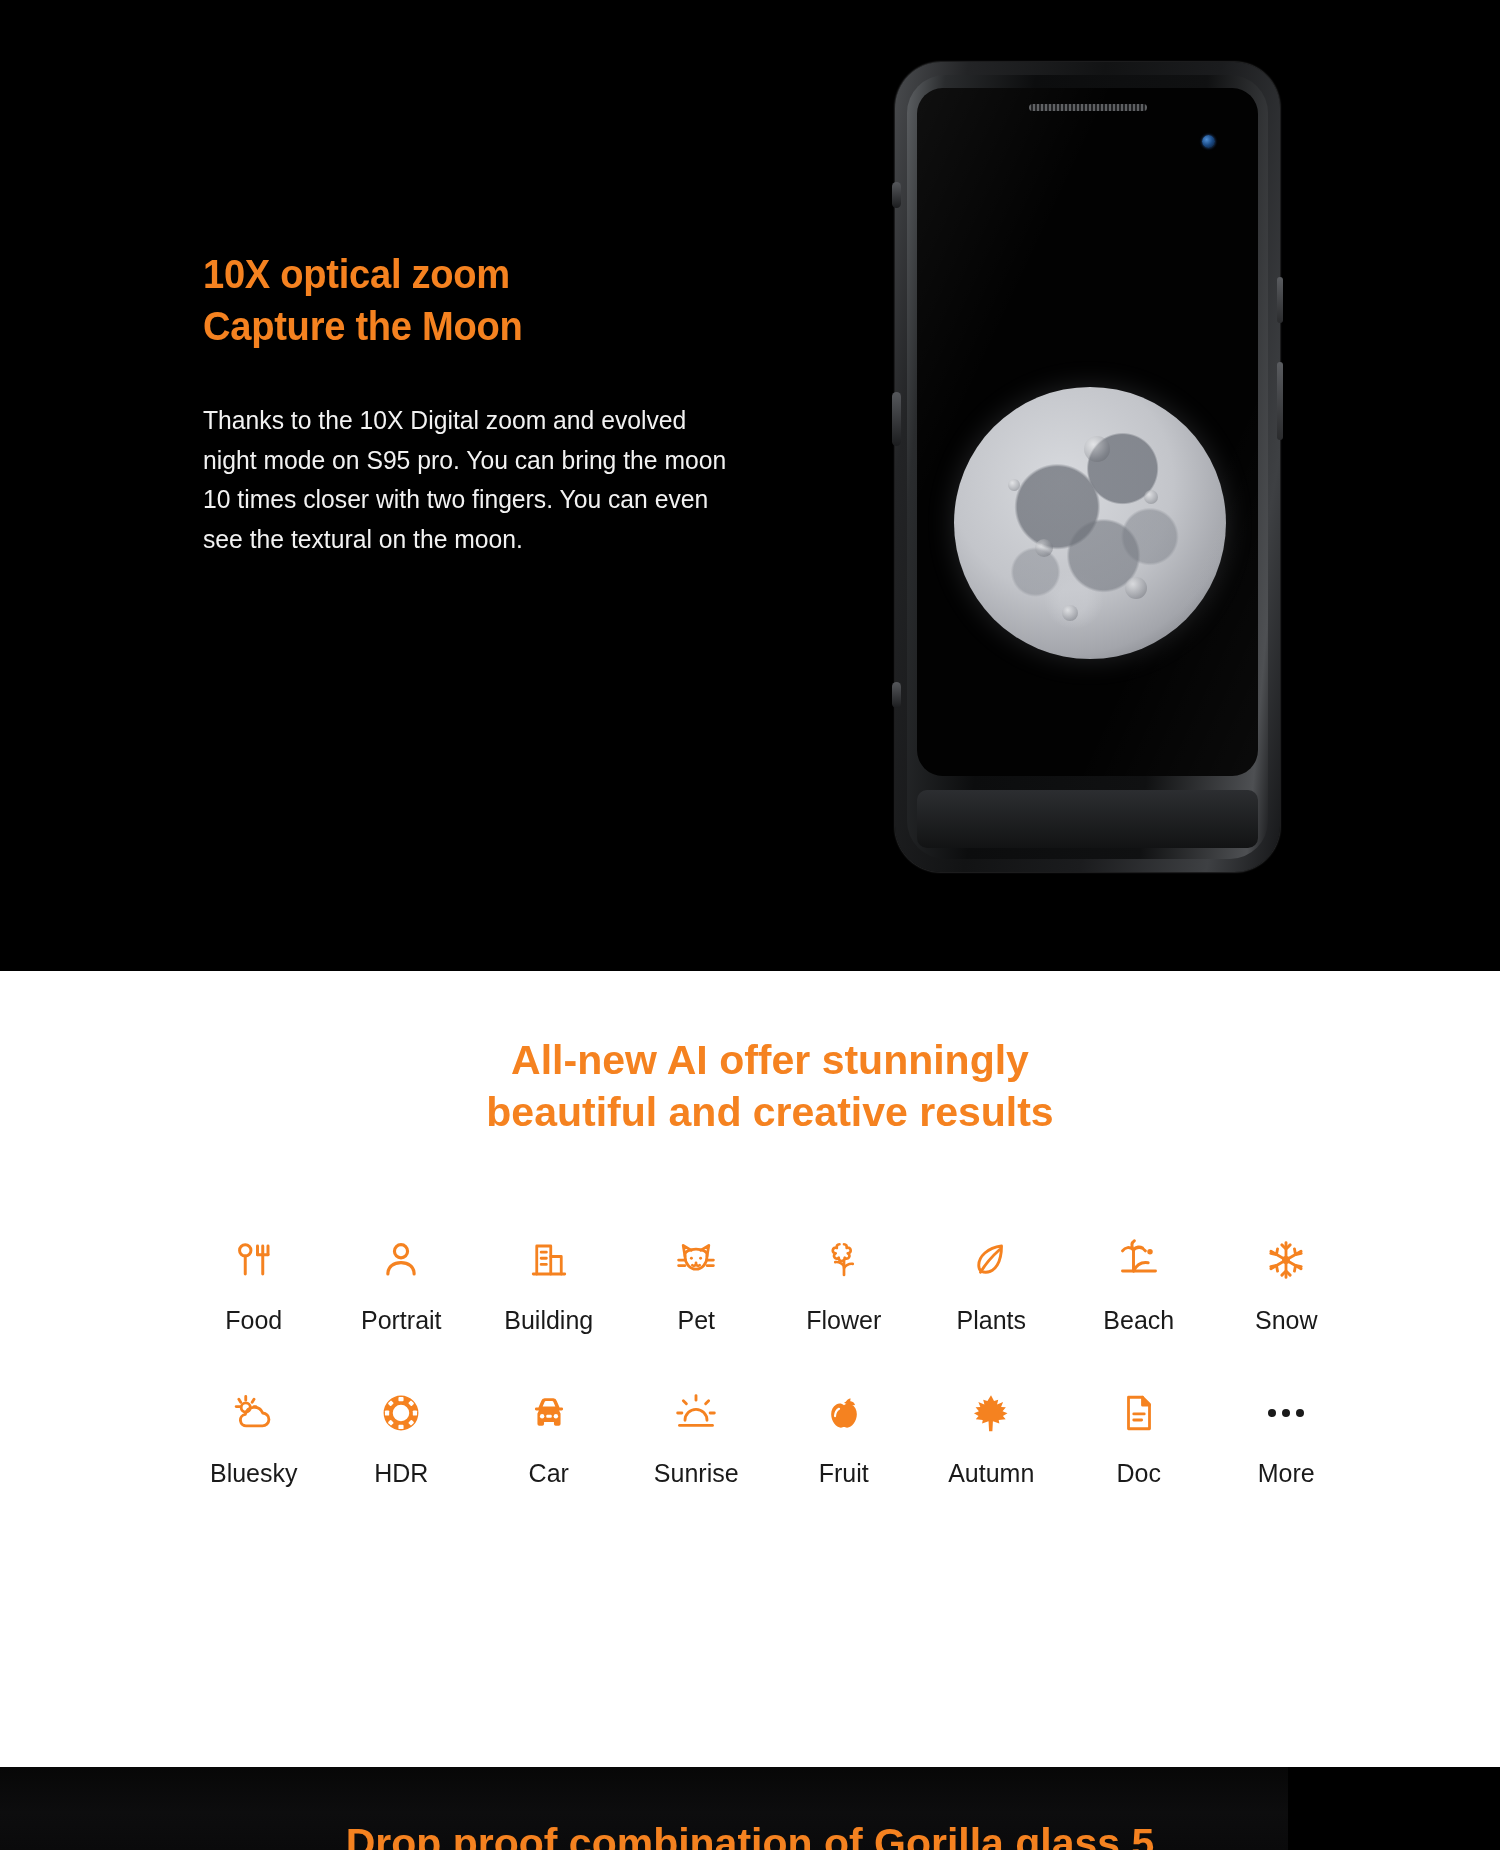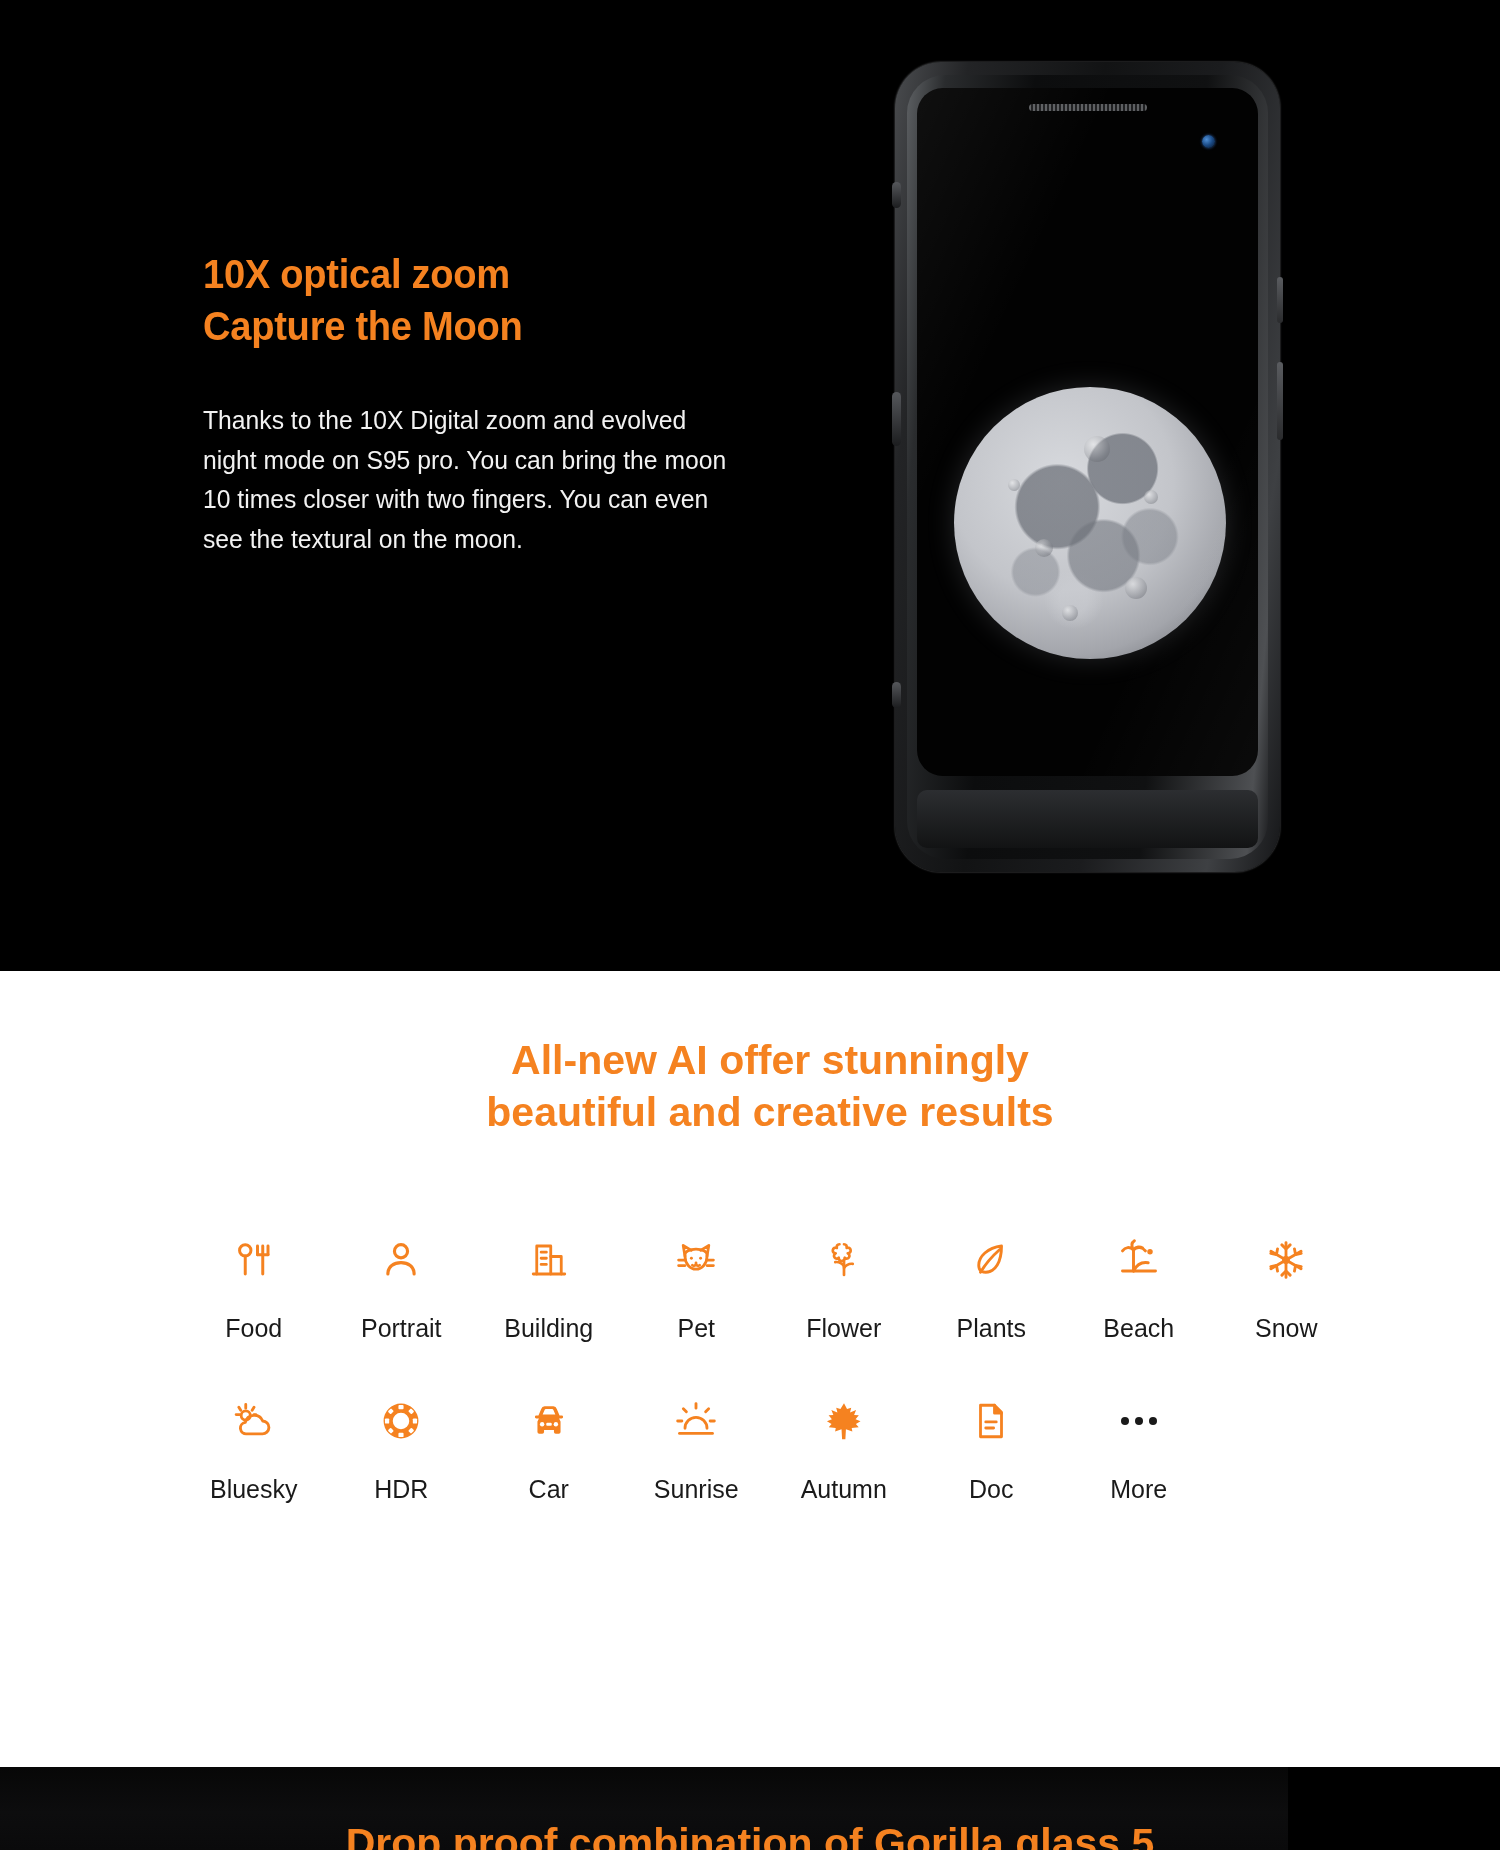--- a/index.html
+++ b/index.html
@@ -117,21 +117,21 @@
     display:grid; grid-template-columns:repeat(8,1fr); row-gap:50px;
   }
   .ai-item {
     display:flex; flex-direction:column; align-items:center;
   }
   .ai-icon {
     width:56px; height:56px; display:flex; align-items:center; justify-content:center;
   }
   .ai-icon svg { display:block; }
   .ai-label {
-    margin-top:26px; font-size:25px; color:#1a1a1a; white-space:nowrap;
+    margin-top:18px; font-size:25px; color:#1a1a1a; white-space:nowrap;
     font-family:"Liberation Sans Narrow","Liberation Sans",sans-serif;
   }
   .dots { display:flex; gap:6px; align-items:center; }
   .dots i { width:8px; height:8px; border-radius:50%; background:#1a1a1a; display:block; }
 
   
   .sec-drop {
     position:absolute; left:0; top:1767px; width:1288px; height:83px;
     background:linear-gradient(180deg,#070707 0%,#0d0d0e 55%,#0a0a0b 100%);
     overflow:hidden;
@@ -336,20 +336,31 @@
         <span class="ai-icon">
           <svg width="44" height="44" viewBox="0 0 48 48" fill="none" stroke="#F58220" stroke-width="3.1" stroke-linecap="round" stroke-linejoin="round">
             <path d="M24 5v5M10.2 10.6l3.3 3.3M37.8 10.6l-3.3 3.3M4 24h4.6M39.4 24H44"></path>
             <path d="M12 32a12 12 0 0 1 24 0"></path>
             <path d="M6 37.5h36"></path>
           </svg>
         </span>
         <span class="ai-label">Sunrise</span>
       </div>
 
+      <div class="ai-item">
+        <span class="ai-icon">
+          <svg width="44" height="44" viewBox="0 0 48 48">
+            <path d="M24 13c2.5-2 6-2.6 9-1.4 1.6.7 2.6 2 3 3.6-3 .7-6 .2-8-1.3" fill="#F58220"></path>
+            <path d="M25.6 13.5c.6-3 2.6-5 5.4-5.6.4 2.6-.6 5-2.8 6.6" fill="#F58220"></path>
+            <path d="M24 15.5c-2.4-2-5.6-2.3-8.4-.8C12 16.7 10 20.6 10 25.4 10 32.6 15.4 40 20.6 40c1.6 0 2.4-.7 3.4-.7s1.8.7 3.4.7C32.6 40 38 32.6 38 25.4c0-4.8-2-8.7-5.6-10.7-2.8-1.5-6-1.2-8.4.8Z" fill="#F58220"></path>
+            <path d="M18.6 19.4c-2.6 1.4-4.2 4.4-4.4 8" stroke="#fff" stroke-width="2.3" fill="none" stroke-linecap="round"></path>
+          </svg>
+        </span>
+        <span class="ai-label">Fruit</span>
+      </div>
 
       <div class="ai-item">
         <span class="ai-icon">
           <svg width="44" height="44" viewBox="0 0 48 48">
             <path d="M24 4.5l3.3 6.4 4.6-1.4-1.3 5.2 6.6-2.7-2.2 5.4 5.2.2-3.6 4.4 5.4 2.3-5 3 3 3.4-7.6 1 .7 3.8-7-2.6-.6 11.1h-3.6l-.6-11.1-7 2.6.7-3.8-7.6-1 3-3.4-5-3 5.4-2.3-3.6-4.4 5.2-.2-2.2-5.4 6.6 2.7-1.3-5.2 4.6 1.4L24 4.5Z" fill="#F58220"></path>
           </svg>
         </span>
         <span class="ai-label">Autumn</span>
       </div>
 

